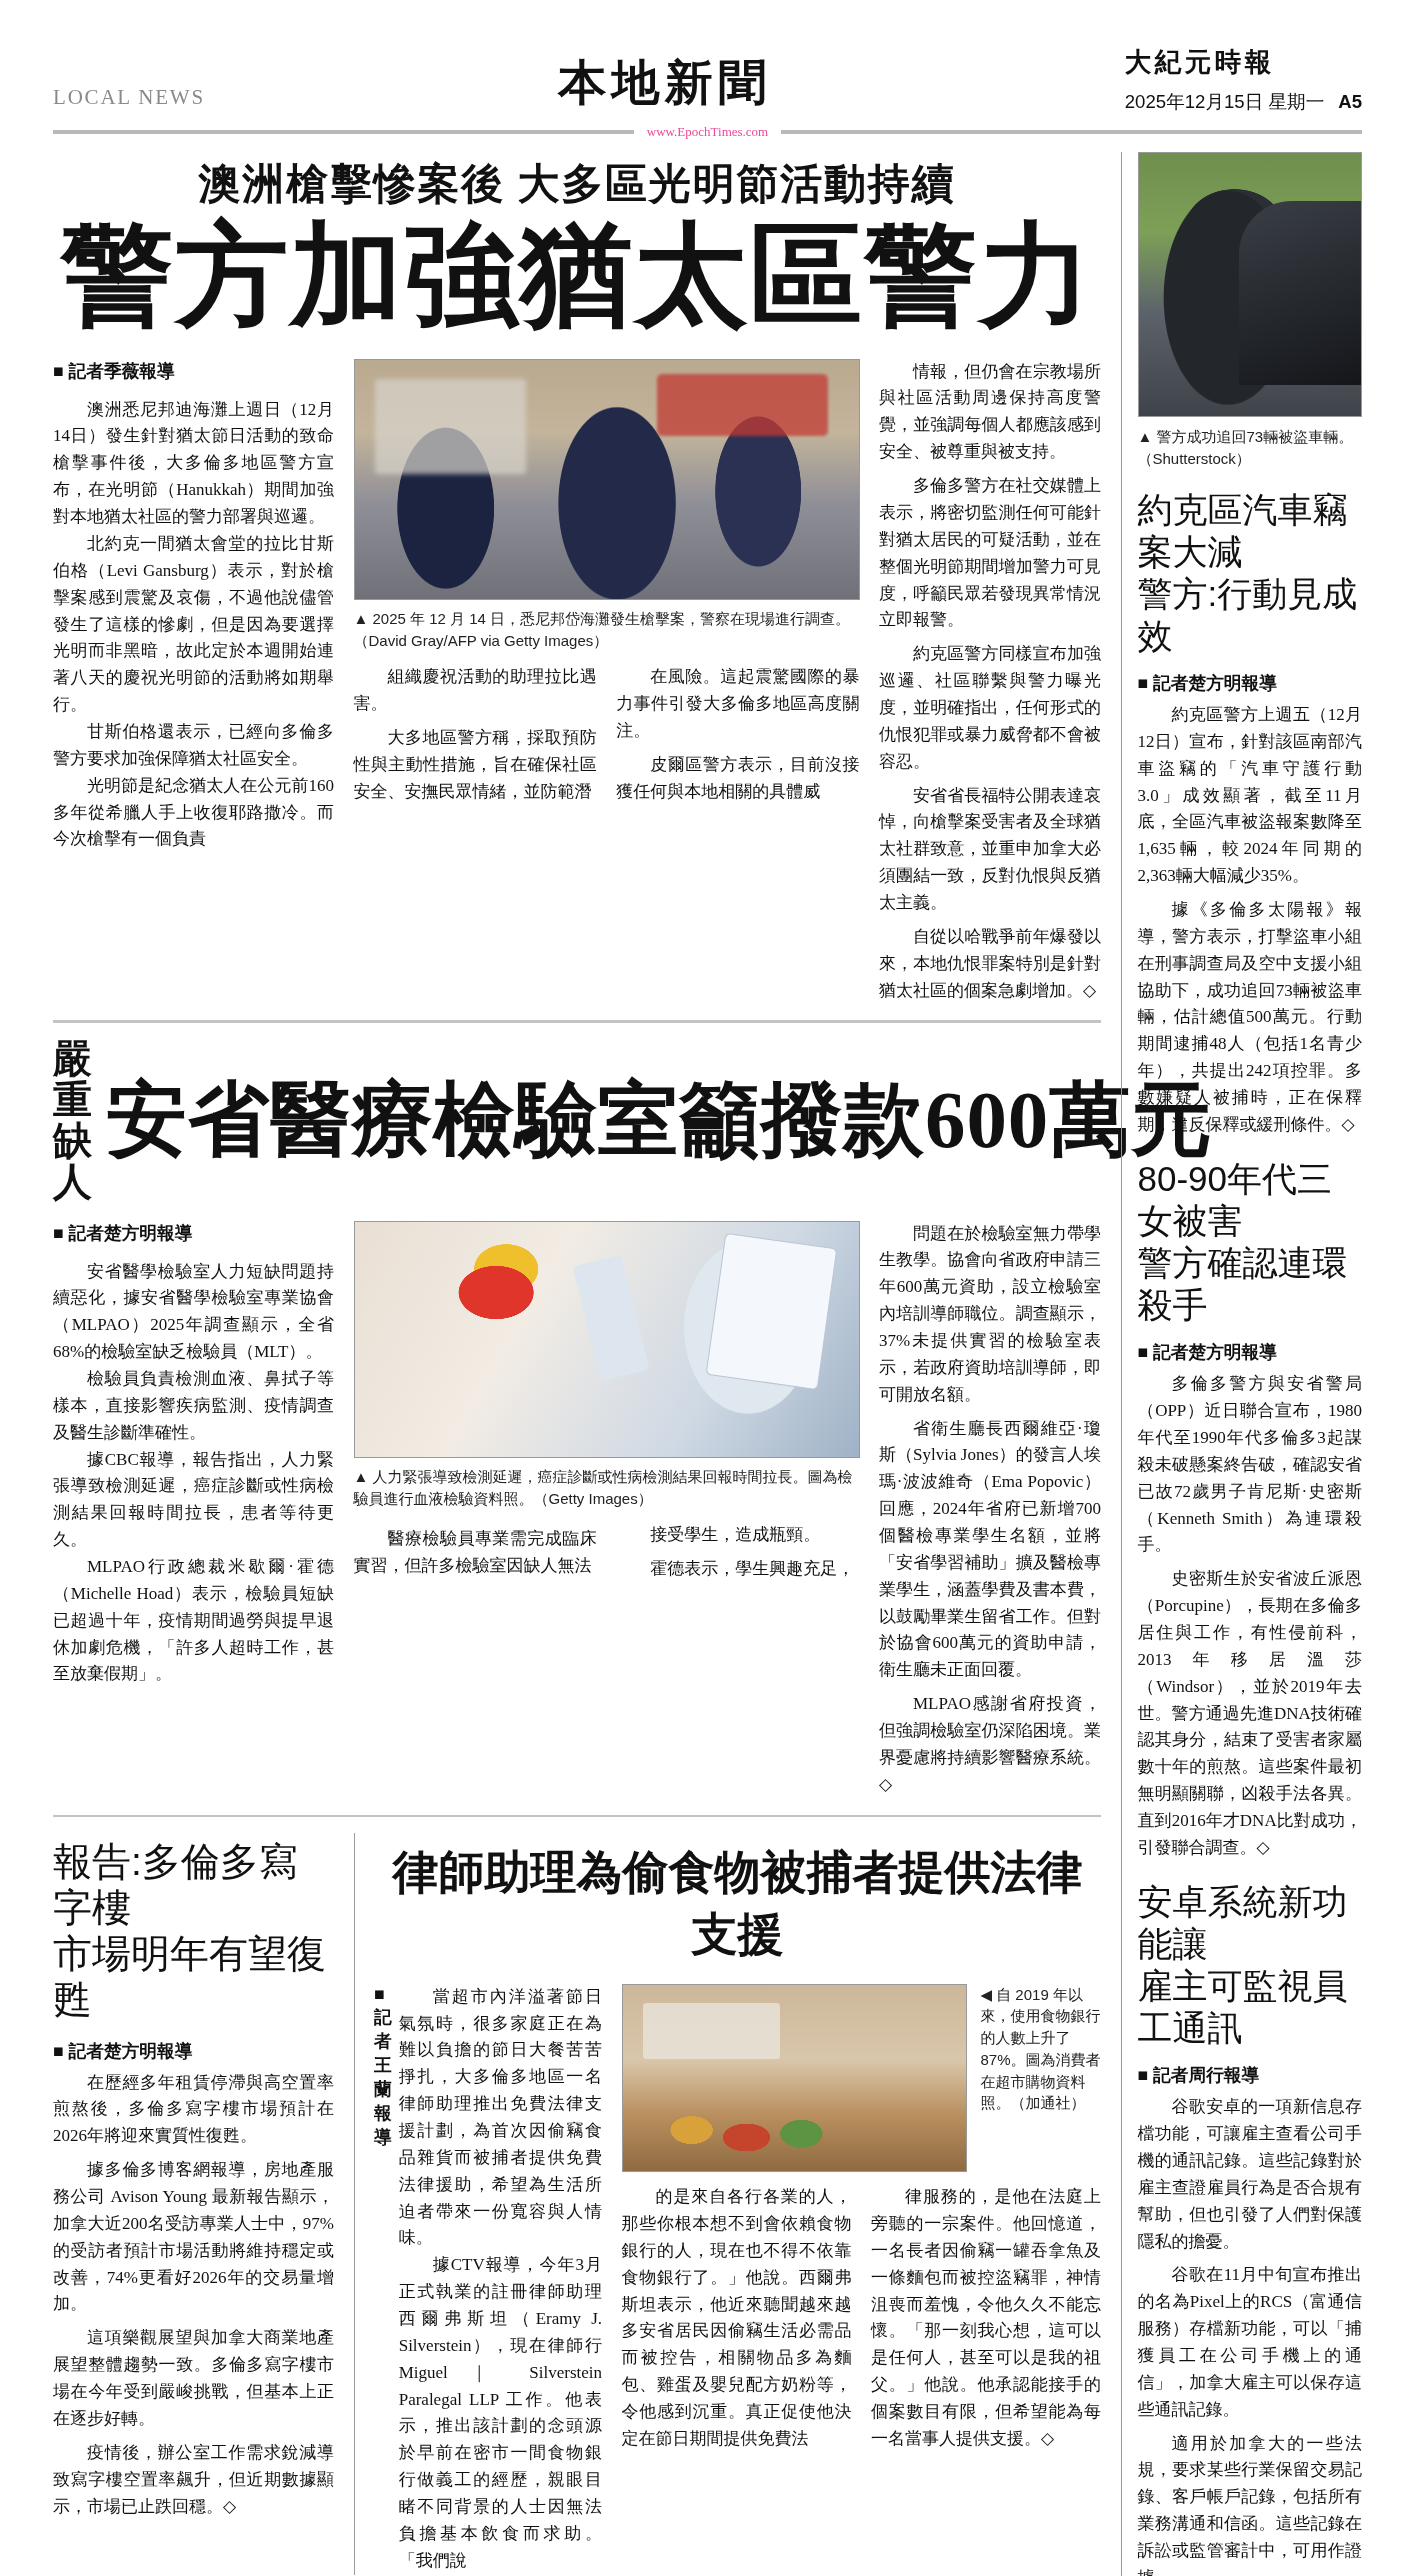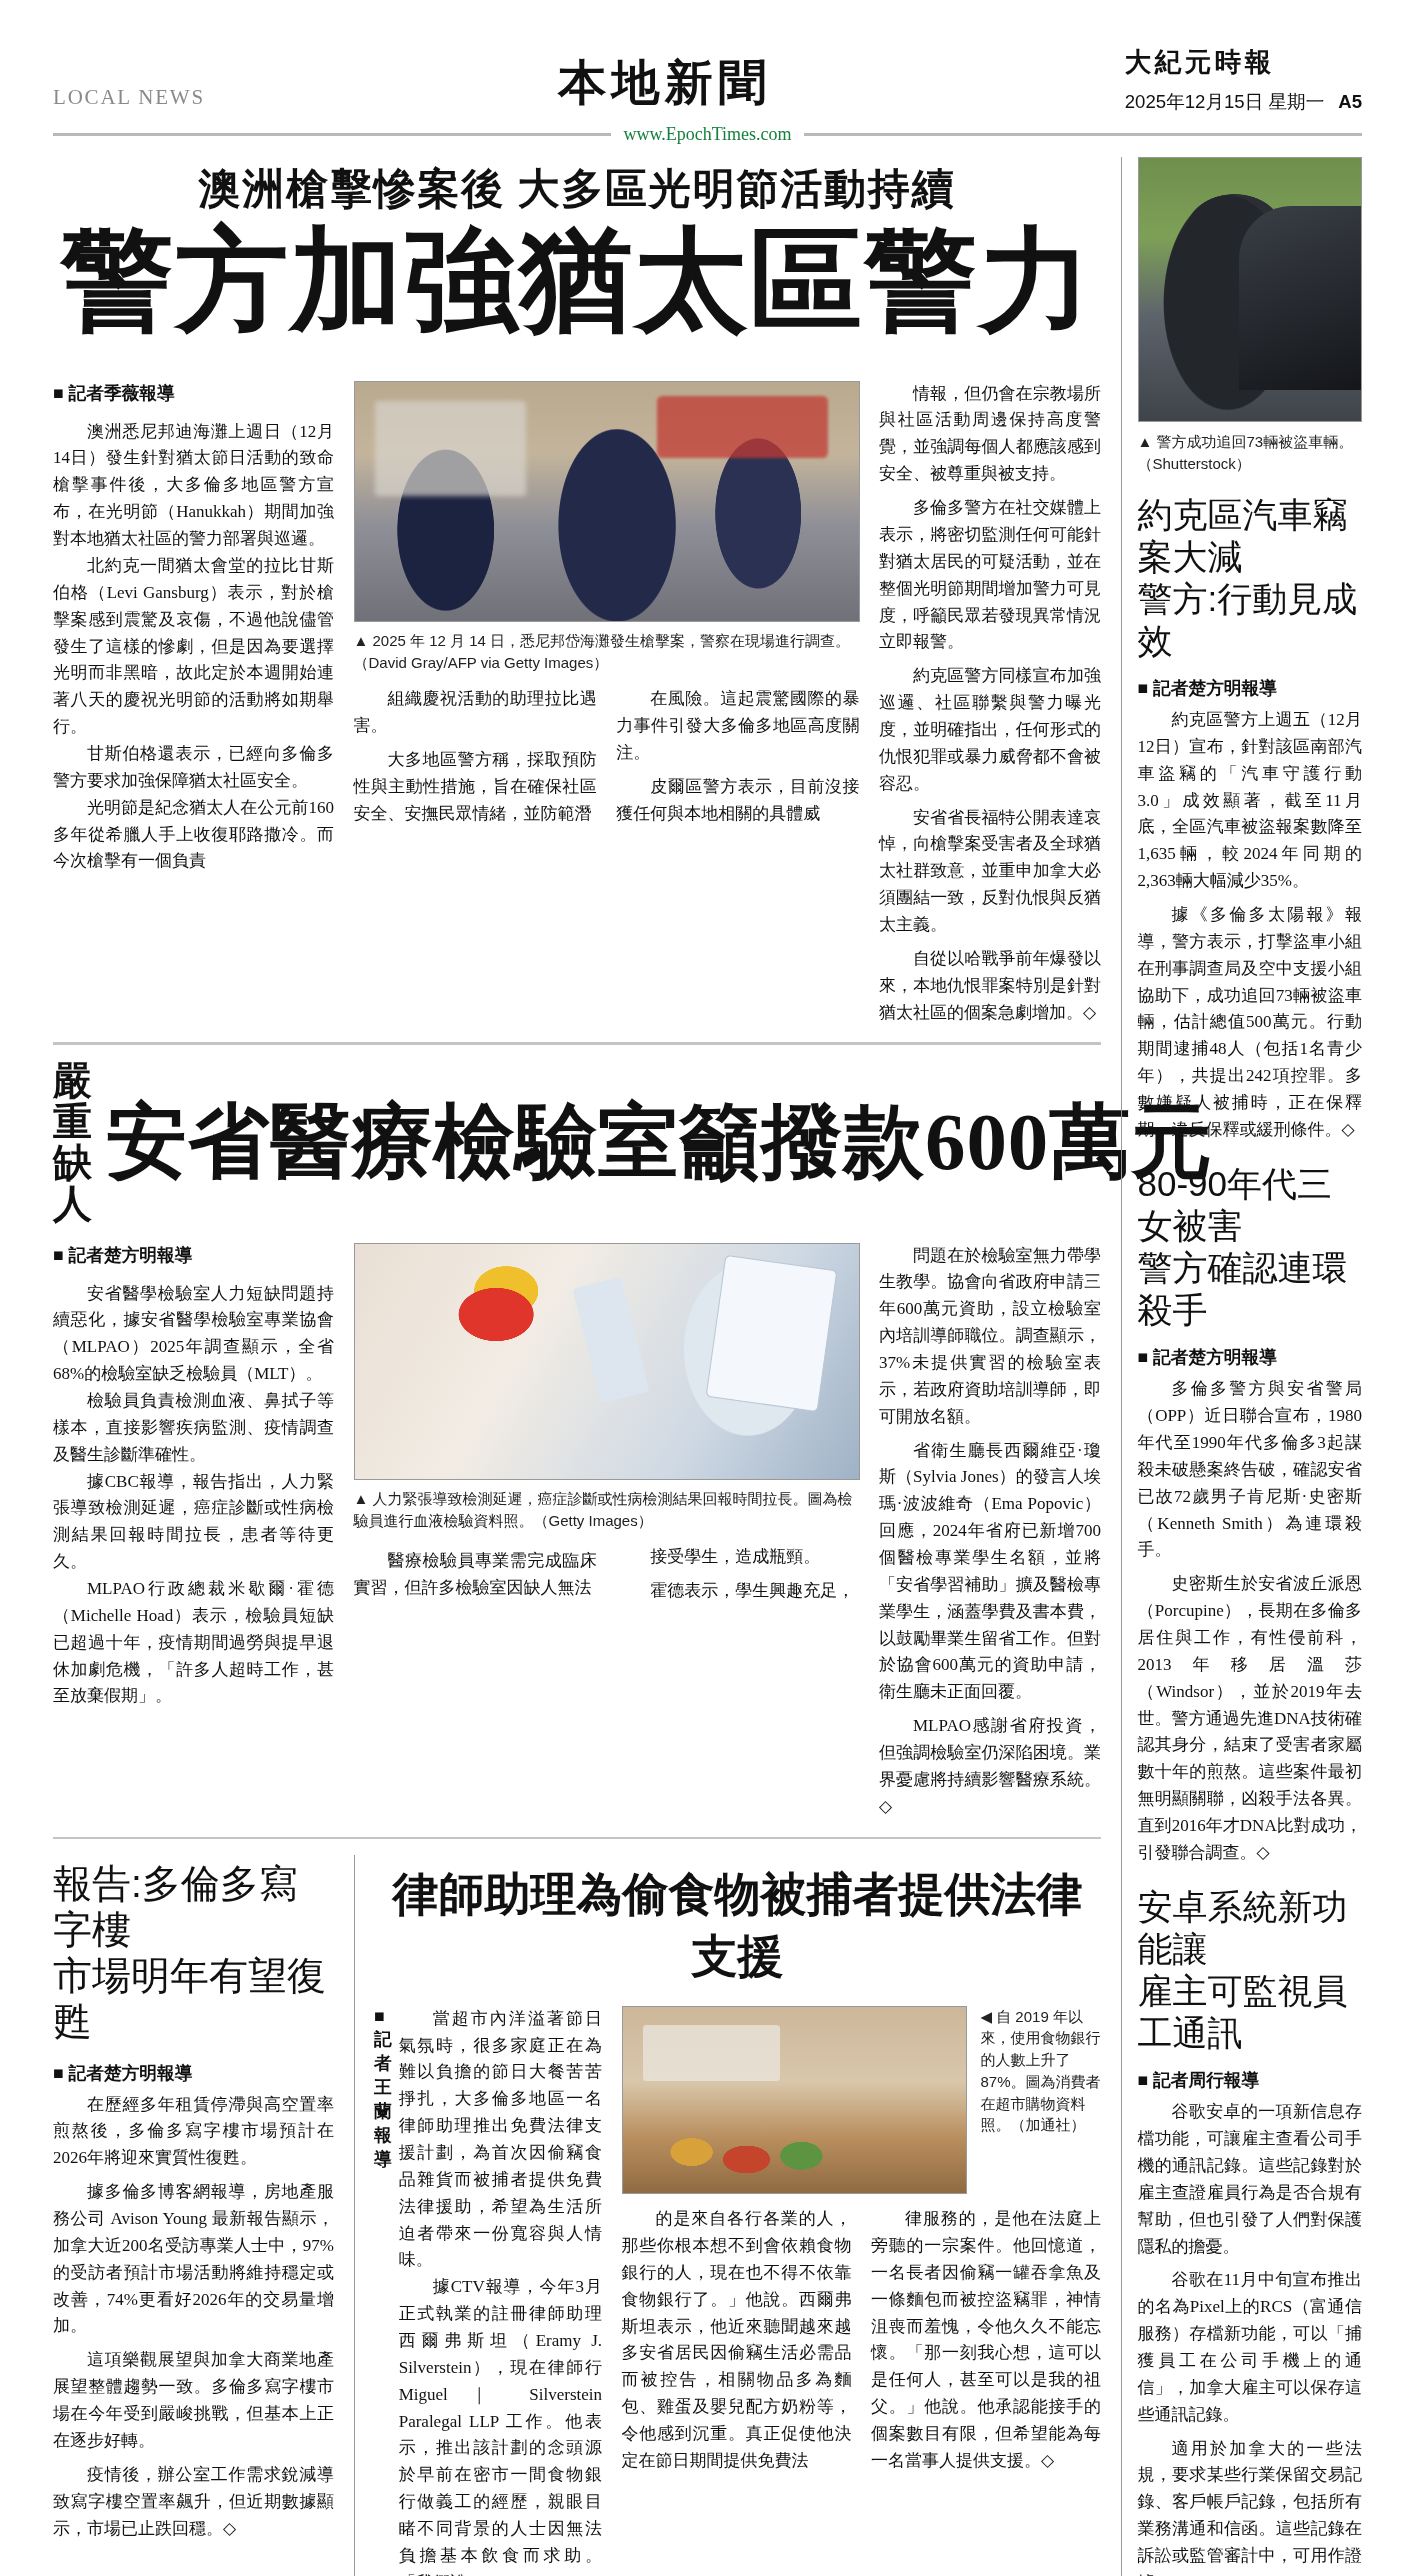--- a/index.html
+++ b/index.html
@@ -10,38 +10,38 @@
   
   .hdr{display:flex;align-items:flex-end;justify-content:space-between;height:85px;}
   .hdr-left{font-family:"Liberation Serif",serif;color:#8a8a8a;font-size:21px;letter-spacing:1.8px;align-self:flex-end;padding-bottom:5.3px;}
   .hdr-center{font-size:48px;font-weight:bold;letter-spacing:5.3px;font-family:"Liberation Sans","DejaVu Sans",sans-serif;}
   .hdr-right{}
   .masthead{font-size:26.5px;font-weight:bold;letter-spacing:3.5px;font-family:"Liberation Serif",serif;}
   .dateline{font-size:18.6px;margin-top:8.8px;font-family:"Liberation Sans","DejaVu Sans",sans-serif;}
   .dateline b{margin-left:8.8px;}
   .hdr-rule{display:flex;align-items:center;gap:12.4px;margin-top:8.8px;}
   .hdr-rule .ln{flex:1;height:3.5px;background:#b9b9b9;}
-  .hdr-rule .site{color:#15803d;font-size:18px;font-family:"Liberation Serif",serif;}
+  .hdr-rule .site{color:#ec4899;font-size:13px;font-family:"Liberation Serif",serif;}
 
   
   .para{margin:0;text-indent:2em;font-size:17px;line-height:1.58;text-align:justify;}
   .byline{font-family:"Liberation Sans","DejaVu Sans",sans-serif;font-weight:bold;font-size:17.7px;margin:0 0 7px 0;}
   .caption{font-family:"Liberation Sans","DejaVu Sans",sans-serif;font-size:15px;line-height:1.45;color:#222;}
   .hrule{height:2.7px;background:#c4c4c4;margin:16px 0;}
 
   
   .toprow{display:flex;gap:19.5px;margin-top:12.4px;}
   .mainarea{width:1048px;}
   .sidebar{flex:1;border-left:1.8px solid #9a9a9a;padding-left:16px;}
 
   .a1-kicker{font-size:42px;font-weight:bold;text-align:center;letter-spacing:1.8px;
              font-family:"Liberation Serif",serif;margin-top:3.5px;}
   .a1-head{font-size:113px;font-weight:bold;text-align:center;letter-spacing:1.8px;line-height:1.05;
            font-family:"Liberation Serif",serif;margin-top:5.3px;}
-  .a1-body{display:flex;gap:19.5px;margin-top:40px;}
+  .a1-body{display:flex;gap:19.5px;margin-top:23px;}
   .a1c1{width:281px;display:flex;flex-direction:column;gap:7px;}
   .a1mid{width:506px;}
   .a1c3{width:222px;display:flex;flex-direction:column;gap:7px;}
 
   .photo{width:100%;border:0.9px solid #999;box-sizing:border-box;position:relative;overflow:hidden;}
   .ph1{height:241px;background:
         radial-gradient(80px 133px at 18% 62%,#1c2340 0 60%,transparent 61%),
         radial-gradient(97px 159px at 52% 60%,#232a49 0 60%,transparent 61%),
         radial-gradient(71px 124px at 80% 55%,#2a3152 0 60%,transparent 61%),
         linear-gradient(180deg,#b9a98f 0%,#c3b49b 30%,#8f8f97 60%,#6f7078 100%);}

